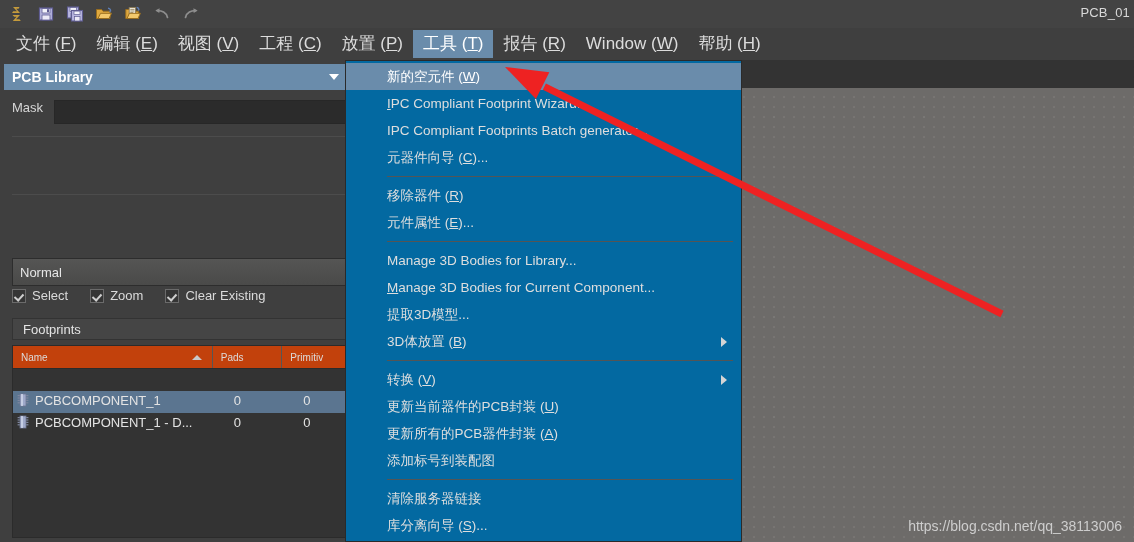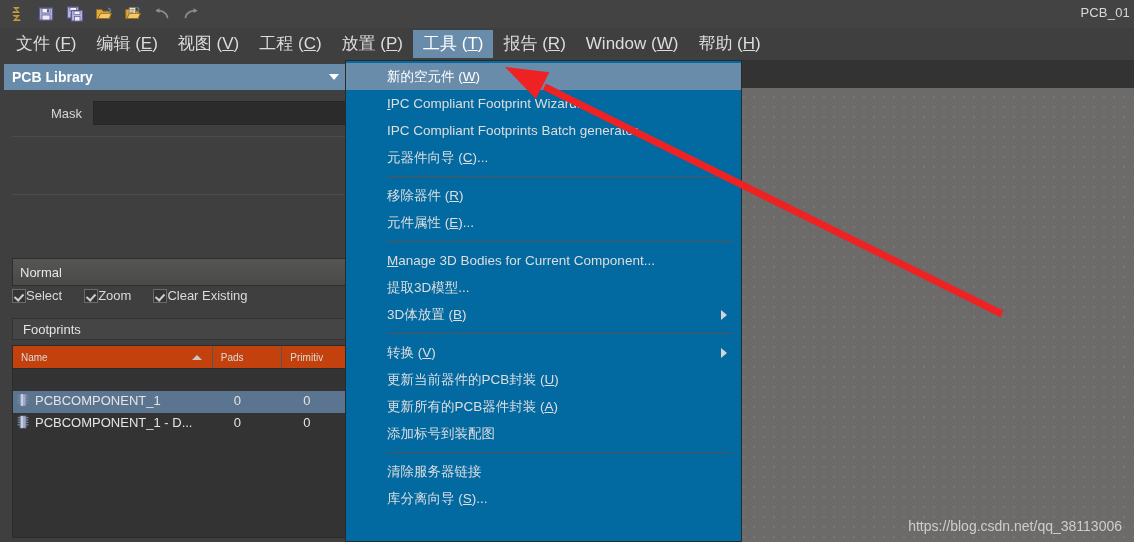--- a/index.html
+++ b/index.html
@@ -132,22 +132,21 @@
     width: 0; height: 0;
     border-left: 5px solid transparent;
     border-right: 5px solid transparent;
     border-top: 6px solid #ffffff;
   }
   .mask-row {
     position: absolute;
     left: 4px; top: 40px;
     width: 343px; height: 26px;
     display: flex;
-    align-items: center;
-    margin-left: 39px;
+    align-items: flex-start;
   }
   .mask-label {
     color: #d7d7d7;
     font-size: 13px;
     width: 50px;
     padding-left: 8px;
     box-sizing: border-box;
   }
   .mask-input {
     flex: 1;
@@ -209,20 +208,21 @@
   .check-row {
     position: absolute;
     left: 12px; top: 228px;
     display: flex;
     align-items: center;
     gap: 22px;
   }
   .chk-wrap {
     display: flex;
     align-items: center;
+    gap: 6px;
   }
   .chk {
     width: 14px; height: 14px;
     background: #353535;
     border: 1px solid #6b6b6b;
     position: relative;
     box-sizing: border-box;
   }
   .chk::after {
     content: "";
@@ -563,20 +563,23 @@
       </div>
       <div class="dd-sep"></div>
       <div class="dd-item">
         <span><span>移除器件 (</span><span class="acc">R</span><span>)</span></span>
       </div>
       <div class="dd-item">
         <span><span>元件属性 (</span><span class="acc">E</span><span>)...</span></span>
       </div>
       <div class="dd-sep"></div>
       <div class="dd-item">
+        <span>Manage 3D Bodies for Library...</span>
+      </div>
+      <div class="dd-item">
         <span><span class="acc">M</span><span>anage 3D Bodies for Current Component...</span></span>
       </div>
       <div class="dd-item">
         <span>提取3D模型...</span>
       </div>
       <div class="dd-item">
         <span><span>3D体放置 (</span><span class="acc">B</span><span>)</span></span>
         <span class="dd-arrow"></span>
       </div>
       <div class="dd-sep"></div>

